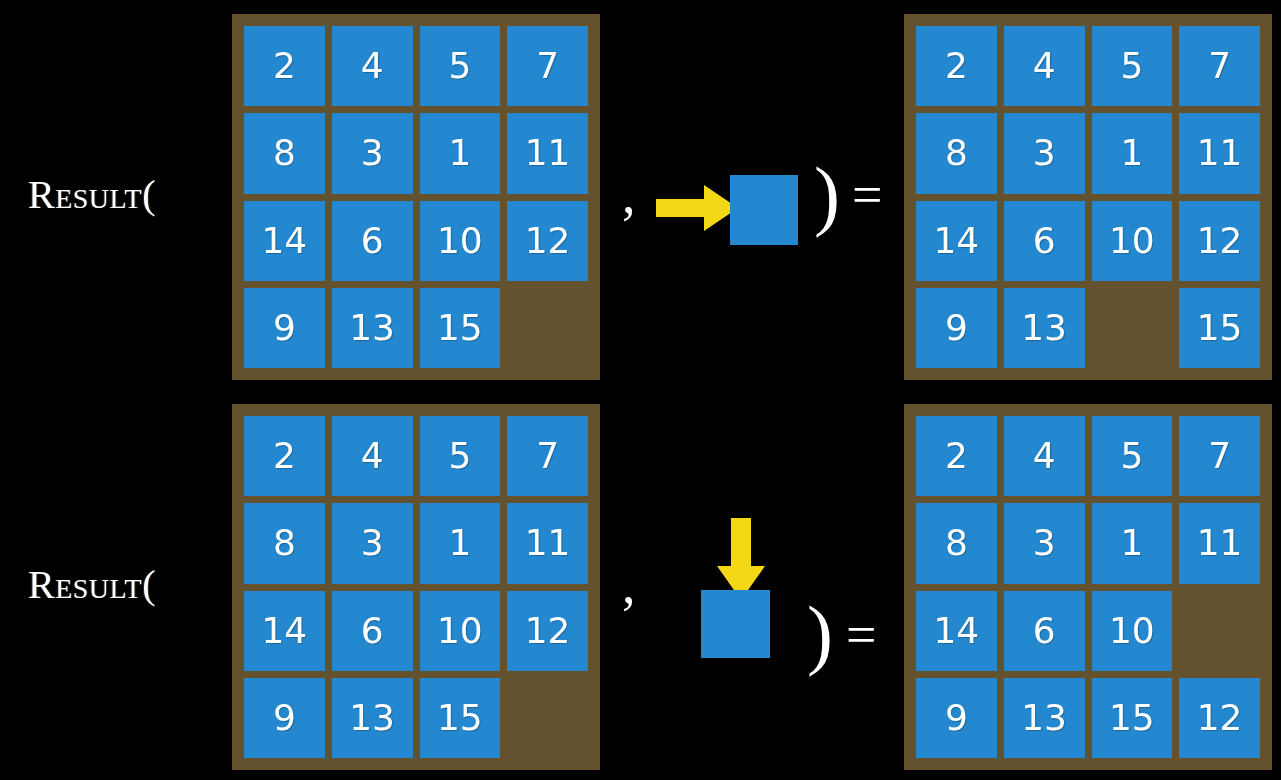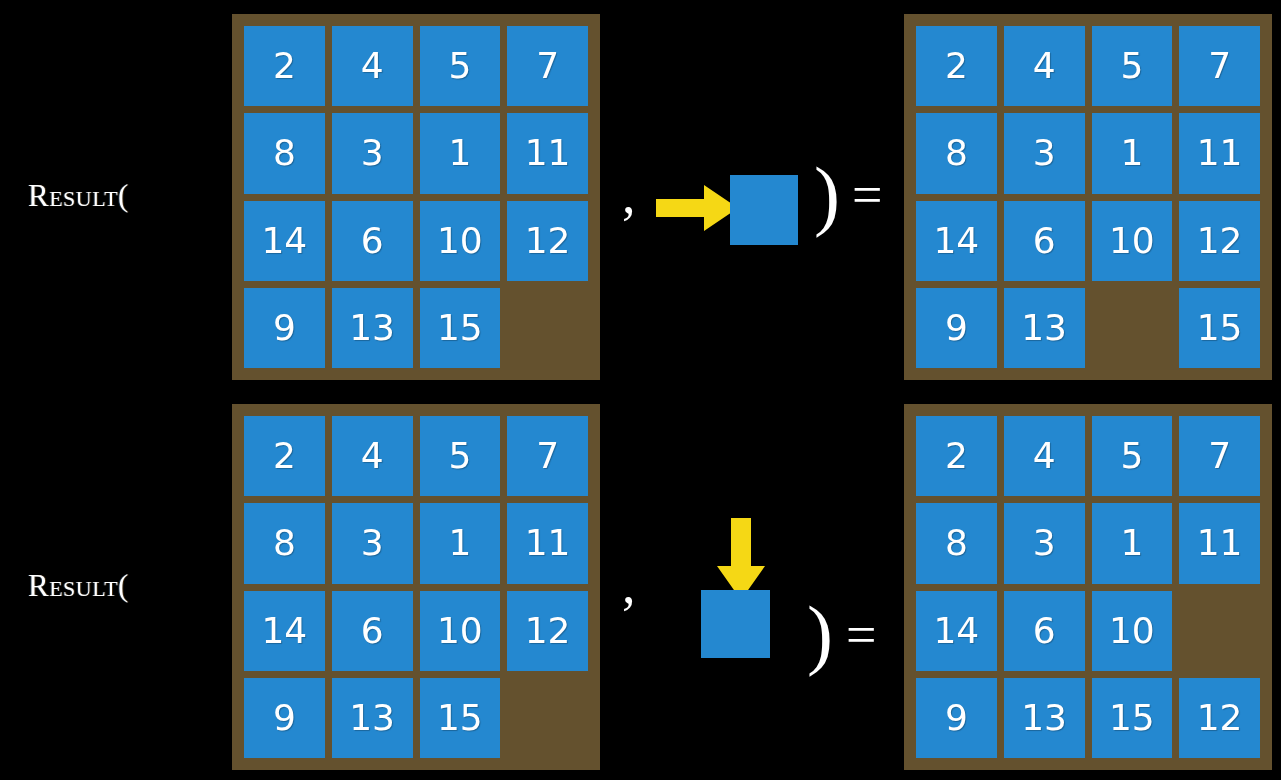--- a/index.html
+++ b/index.html
@@ -26,21 +26,21 @@
   .row.row-2 { top: 390px; }
 
   
   .result-label {
     position: absolute;
     left: 28px;
     top: 50%;
     transform: translateY(-50%);
     color: #ffffff;
     font-family: "Liberation Serif", serif;
-    font-size: 31px;
+    font-size: 40px;
     font-variant: small-caps;
     letter-spacing: 0.5px;
     line-height: 1;
     white-space: nowrap;
     text-shadow: 1px 0 0 rgba(120,80,30,0.55), -1px 0 0 rgba(60,110,160,0.45);
   }
 
   
   .board {
     position: absolute;

